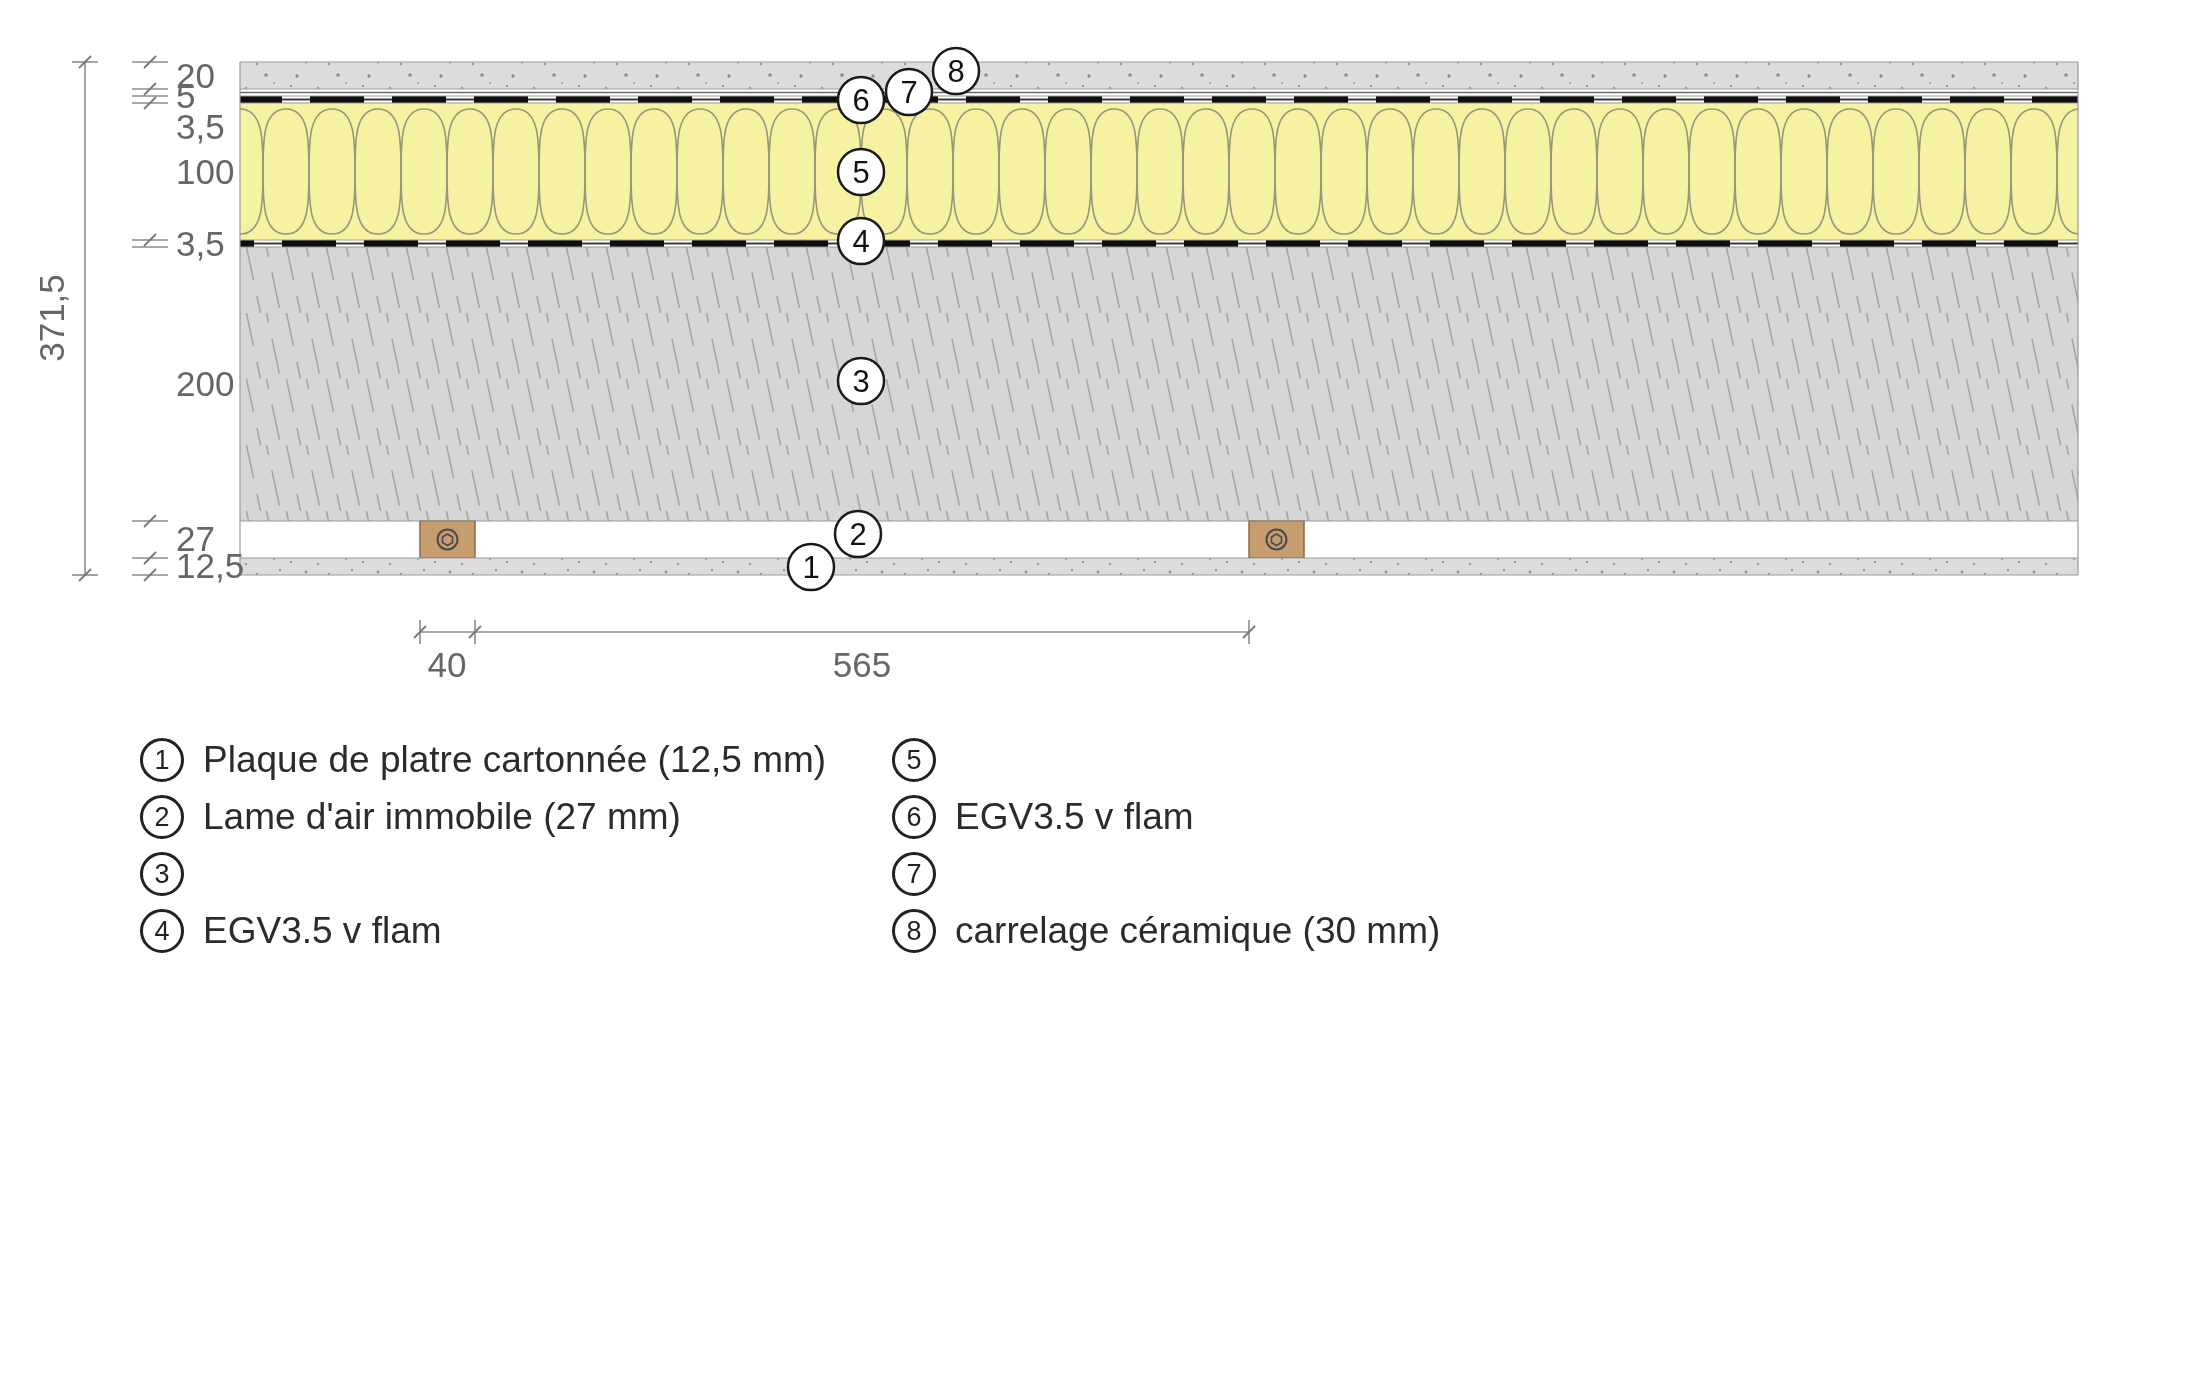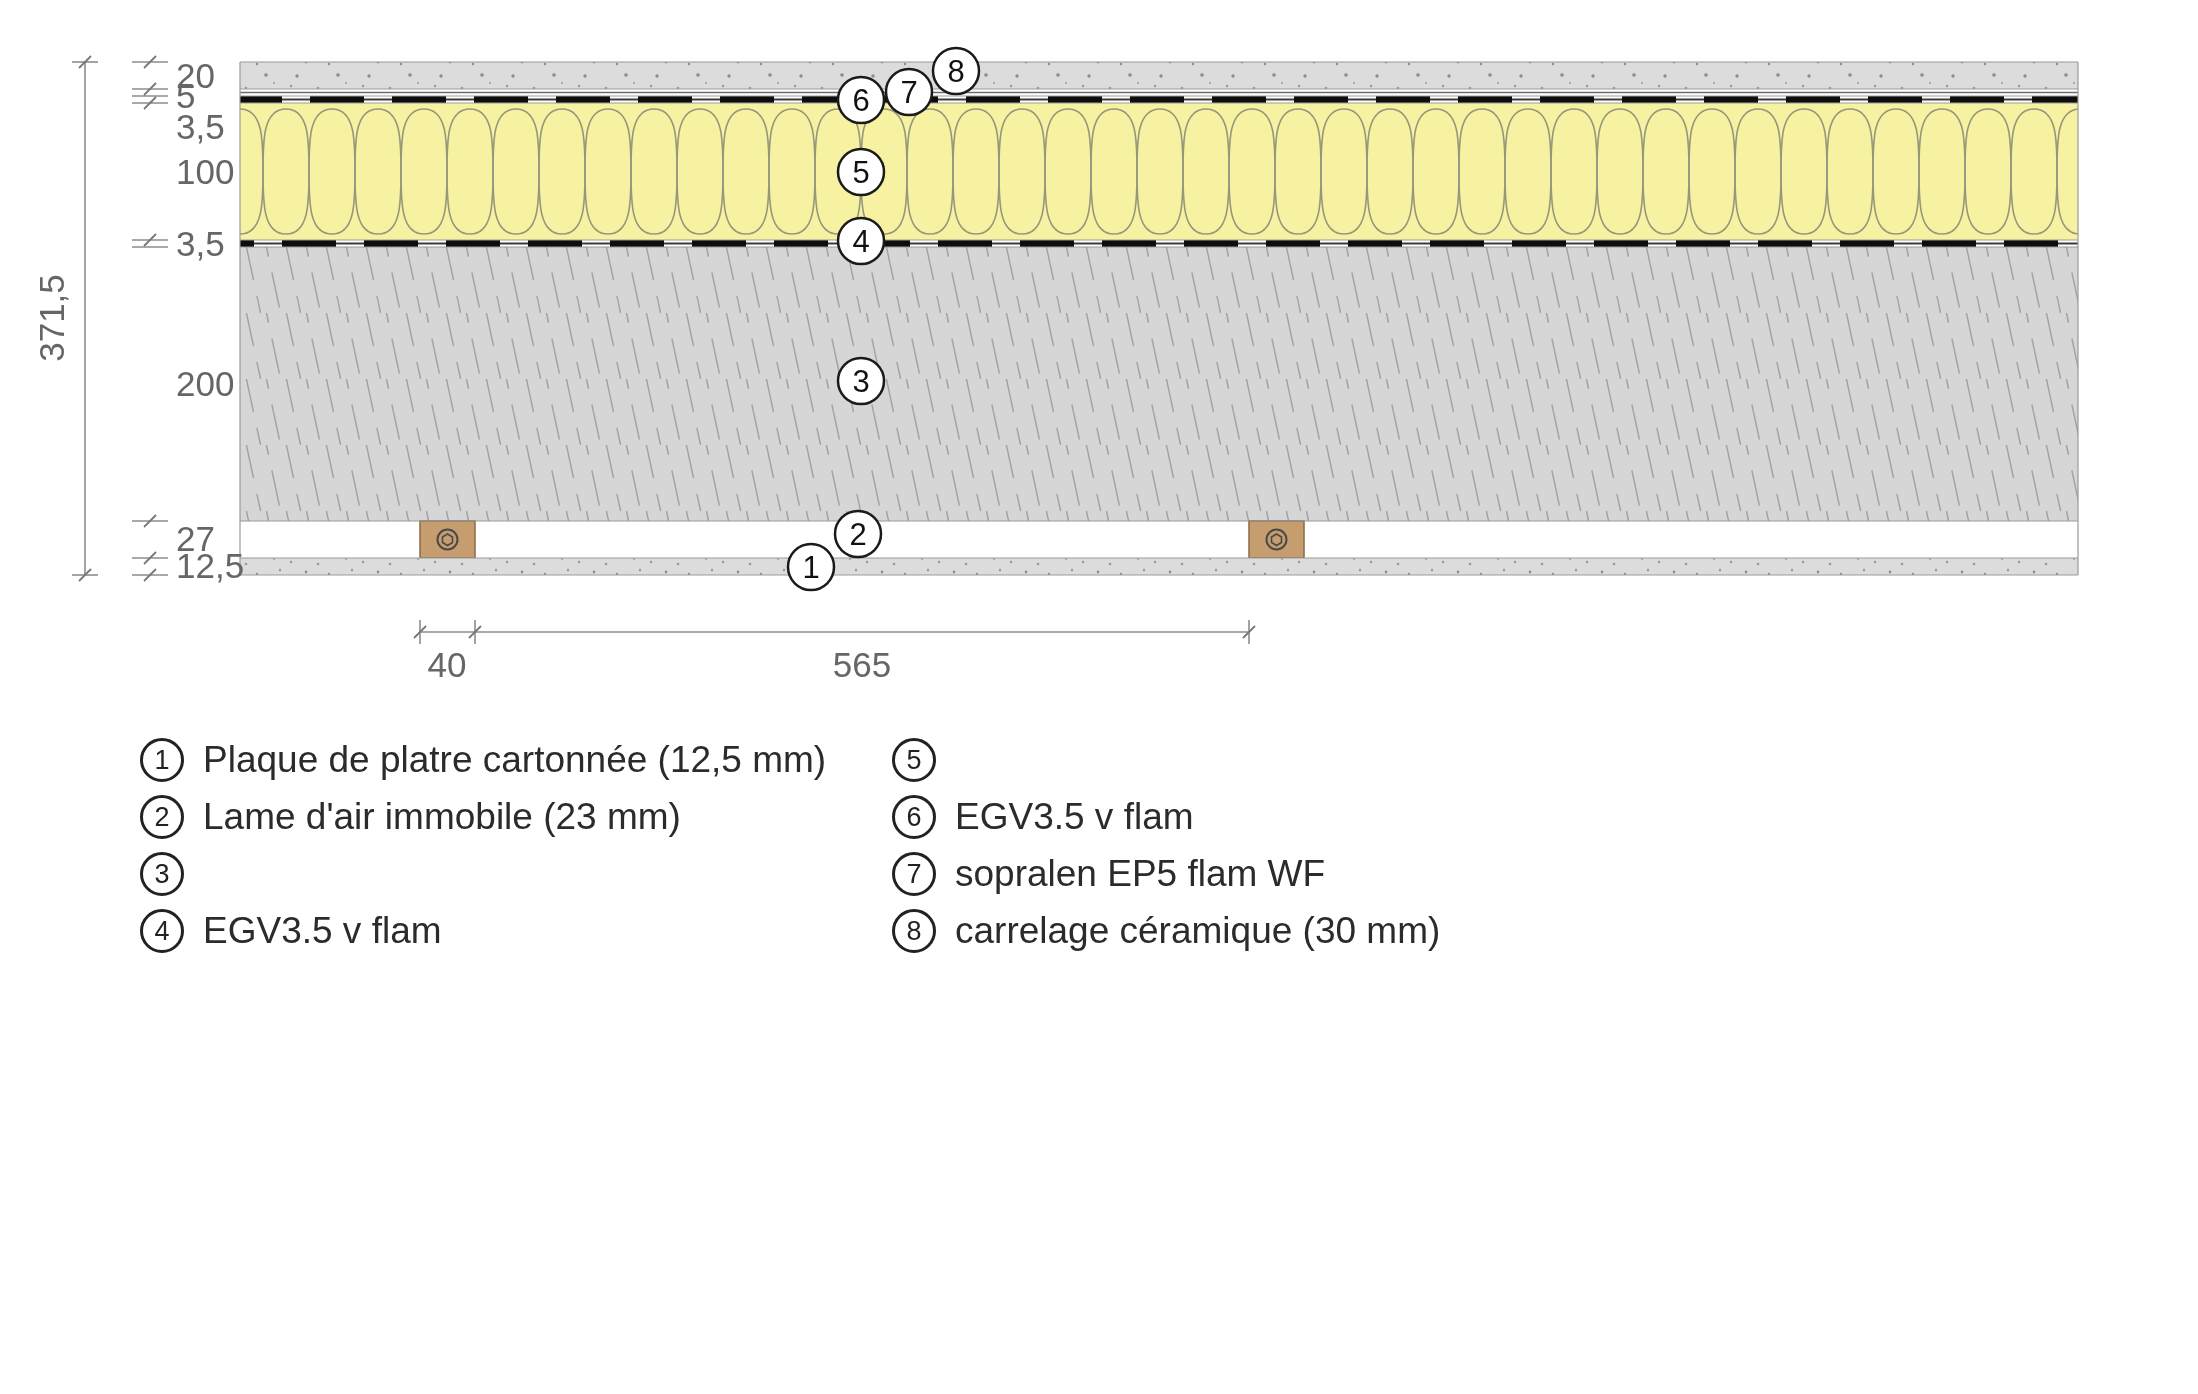--- a/index.html
+++ b/index.html
@@ -208,41 +208,40 @@
 
 
 <div class="legend">
   <div class="legend-col legend-col-1">
     <div class="legend-row">
       <div class="legend-num">1</div>
       <div class="legend-label">Plaque de platre cartonnée (12,5 mm)</div>
     </div>
     <div class="legend-row">
       <div class="legend-num">2</div>
-      <div class="legend-label">Lame d'air immobile (23 mm)</div>
+      <div class="legend-label">Lame d'air immobile (27 mm)</div>
     </div>
     <div class="legend-row">
       <div class="legend-num">3</div>
     </div>
     <div class="legend-row">
       <div class="legend-num">4</div>
       <div class="legend-label">EGV3.5 v flam</div>
     </div>
   </div>
   <div class="legend-col">
     <div class="legend-row">
       <div class="legend-num">5</div>
     </div>
     <div class="legend-row">
       <div class="legend-num">6</div>
       <div class="legend-label">EGV3.5 v flam</div>
     </div>
     <div class="legend-row">
       <div class="legend-num">7</div>
-      <div class="legend-label">sopralen EP5 flam WF</div>
     </div>
     <div class="legend-row">
       <div class="legend-num">8</div>
       <div class="legend-label">carrelage céramique (30 mm)</div>
     </div>
   </div>
 </div>
 
 </div>
 

